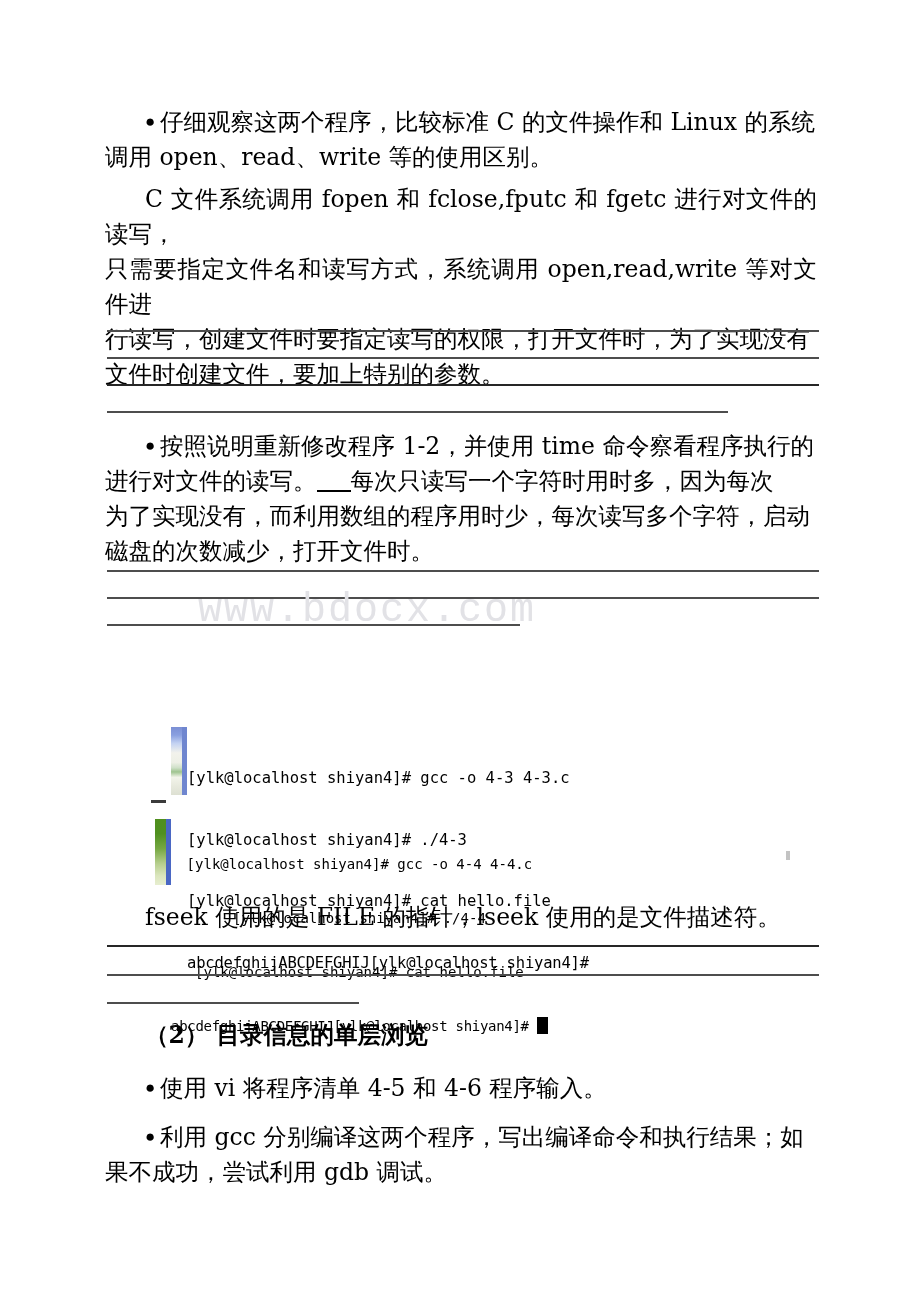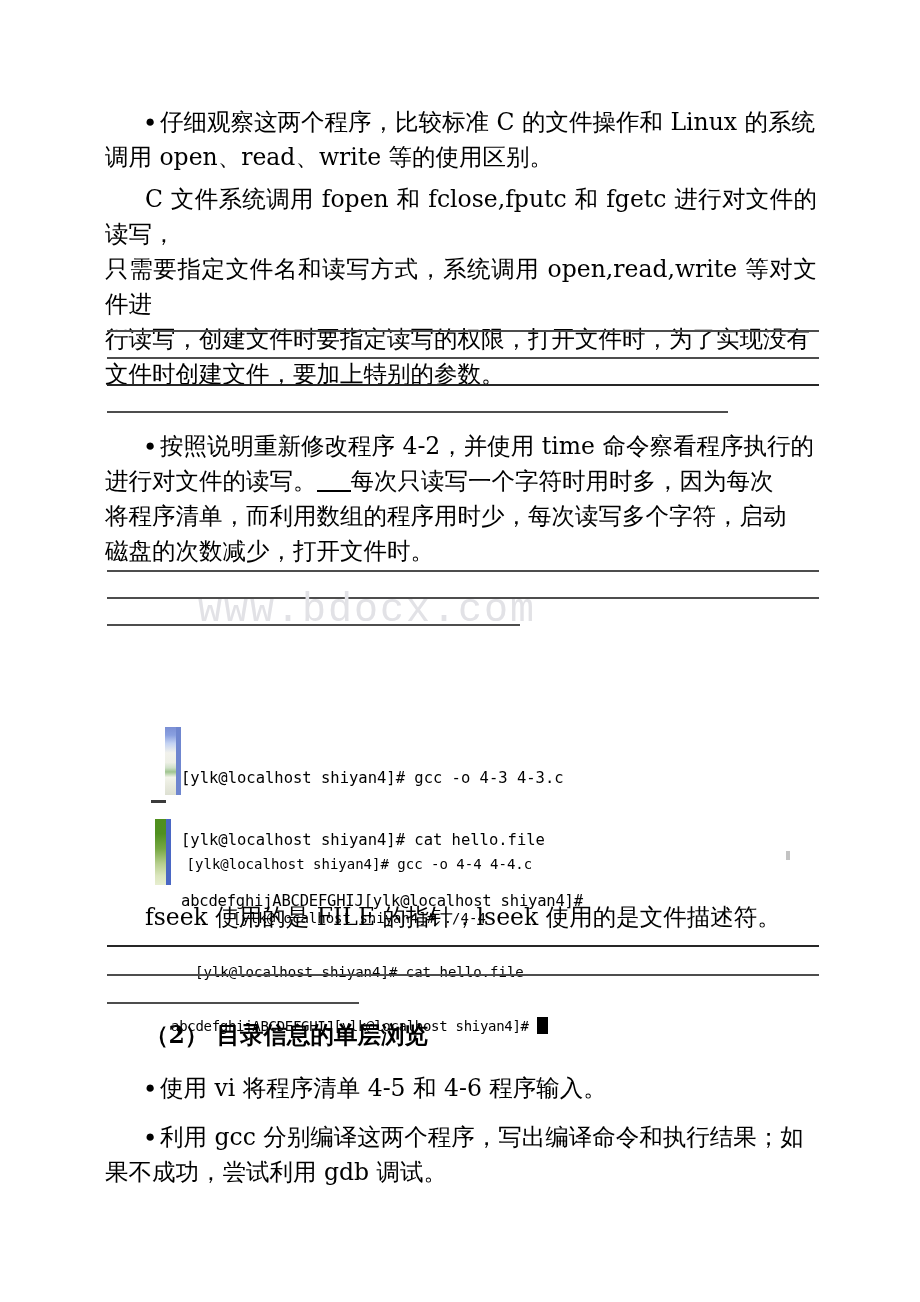--- a/index.html
+++ b/index.html
@@ -157,36 +157,37 @@
     <span class="ind"></span><span class="bullet">●</span><span class="han">仔细观察这两个程序，比较标准 C 的文件操作和 Linux 的系统</span><br>
     <span class="han">调用 open、read、write 等的使用区别。</span>
   </div>
 
   <div class="rule" style="left:107px; top:330px; width:712px;"></div>
   <div class="rule" style="left:107px; top:357px; width:712px;"></div>
   <div class="rule dark" style="left:107px; top:384px; width:712px;"></div>
   <div class="rule" style="left:107px; top:411px; width:621px;"></div>
 
   <div class="para" style="left:105px; top:428px; width:712px;">
-    <span class="ind"></span><span class="bullet">●</span><span class="han">按照说明重新修改程序 4-2，并使用 time 命令察看程序执行的</span><br>
+    <span class="ind"></span><span class="bullet">●</span><span class="han">按照说明重新修改程序 1-2，并使用 time 命令察看程序执行的</span><br>
     <span class="han">进行对文件的读写。</span><span class="u-short"></span><span class="han">每次只读写一个字符时用时多，因为每次</span><br>
-    <span class="han">将程序清单，而利用数组的程序用时少，每次读写多个字符，启动</span><br>
+    <span class="han">为了实现没有，而利用数组的程序用时少，每次读写多个字符，启动</span><br>
     <span class="han">磁盘的次数减少，打开文件时。</span>
   </div>
 
   <div class="rule" style="left:107px; top:570px; width:712px;"></div>
   <div class="rule" style="left:107px; top:597px; width:712px;"></div>
   <div class="rule" style="left:107px; top:624px; width:413px;"></div>
 
 
-  <div class="term" style="left:165px; top:727px; width:420px; height:68px; font-size:15.5px; line-height:20.5px;">
+  <div class="term" style="left:171px; top:727px; width:420px; height:68px; font-size:15.5px; line-height:20.5px;">
     <div class="bar bar-blue"></div>
     <div class="bar-blue-edge"></div>
     <div class="lines" style="left:16px;">
       <span class="ln">[ylk@localhost shiyan4]# gcc -o 4-3 4-3.c</span>
+      <span class="ln">[ylk@localhost shiyan4]# ./4-3</span>
       <span class="ln">[ylk@localhost shiyan4]# cat hello.file</span>
       <span class="ln" style="letter-spacing:-0.2px;">abcdefghijABCDEFGHIJ[ylk@localhost shiyan4]#</span>
     </div>
   </div>
   <div class="dash-artifact"></div>
 
   <div class="term" style="left:155px; top:819px; width:420px; height:66px; font-size:14px; line-height:18px;">
     <div class="bar bar-green"></div>
     <div class="bar-green-edge"></div>
     <div class="lines" style="left:16px;text-align:center;">

